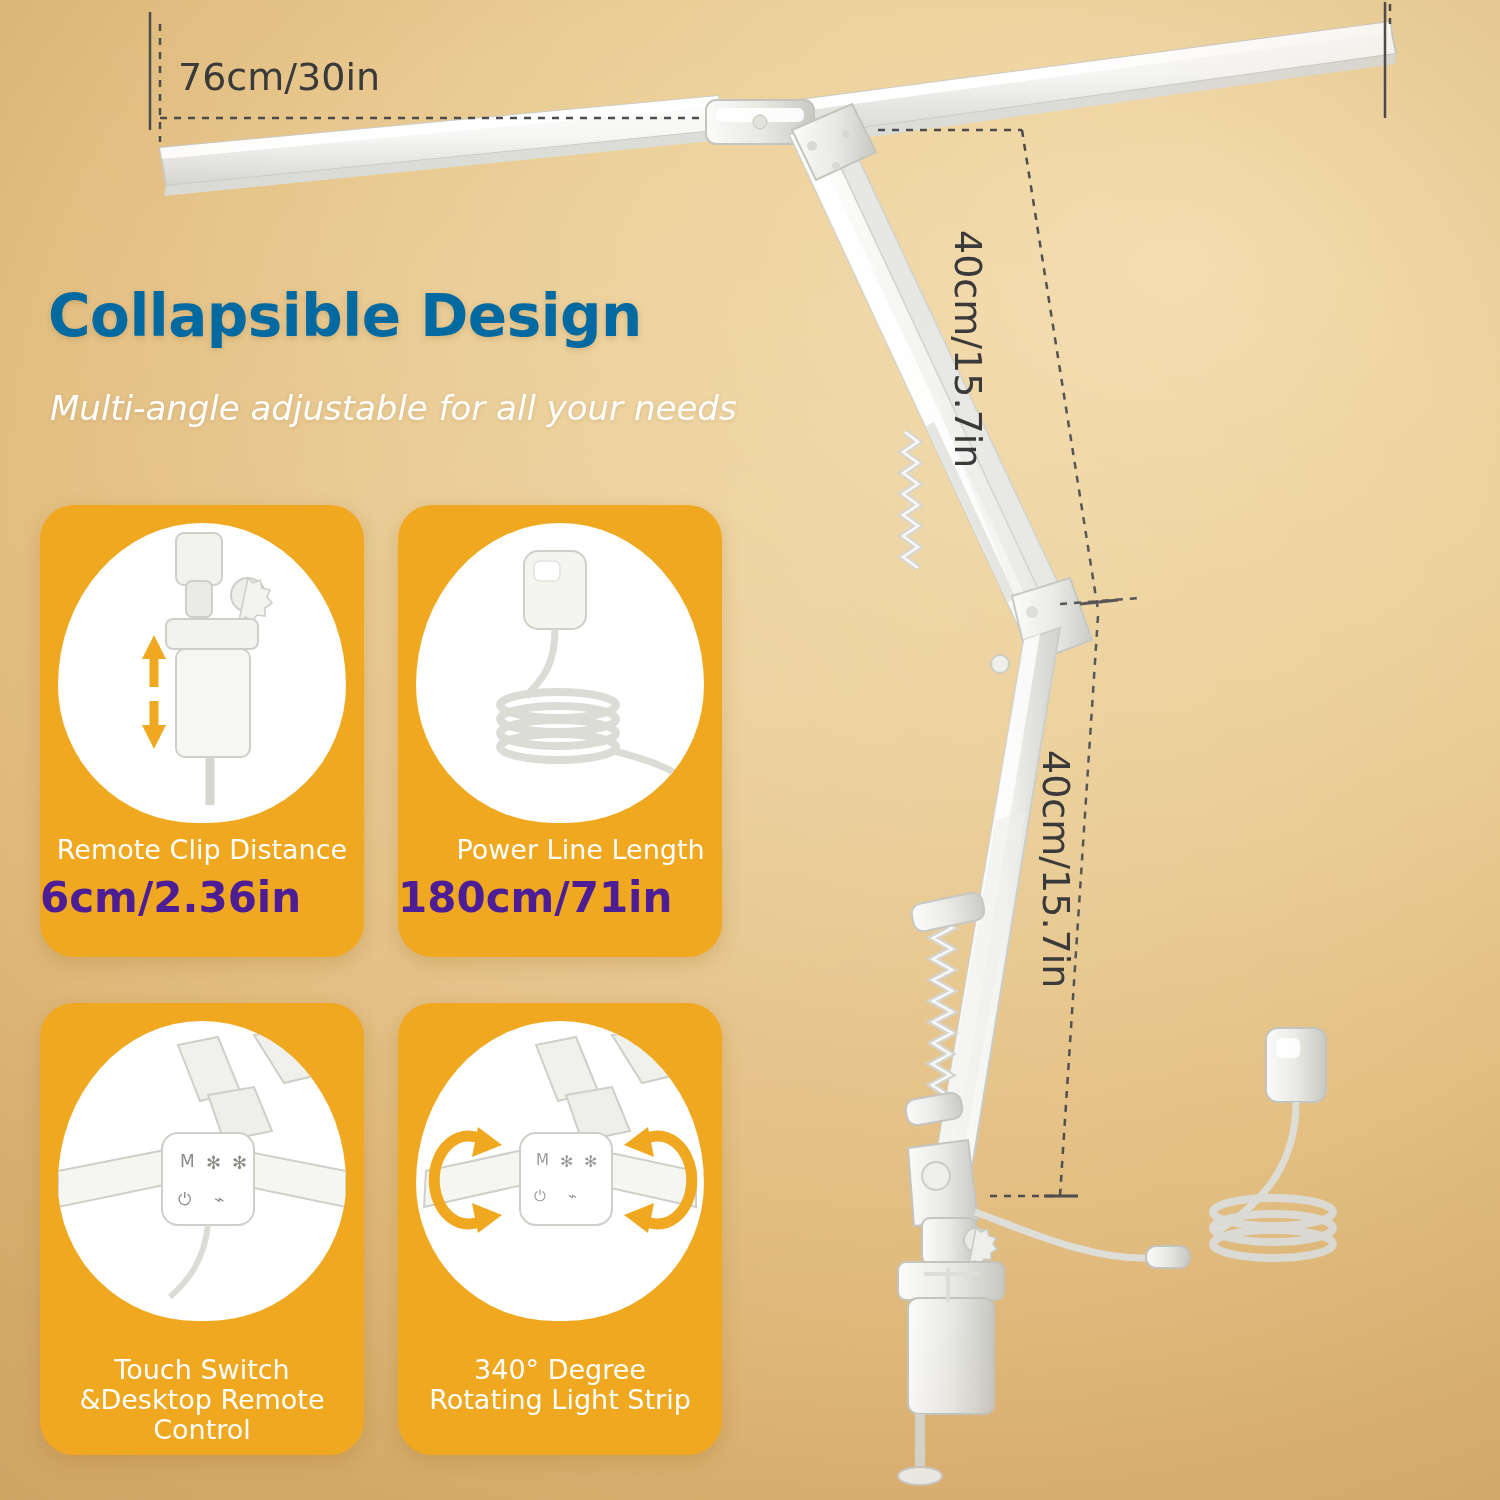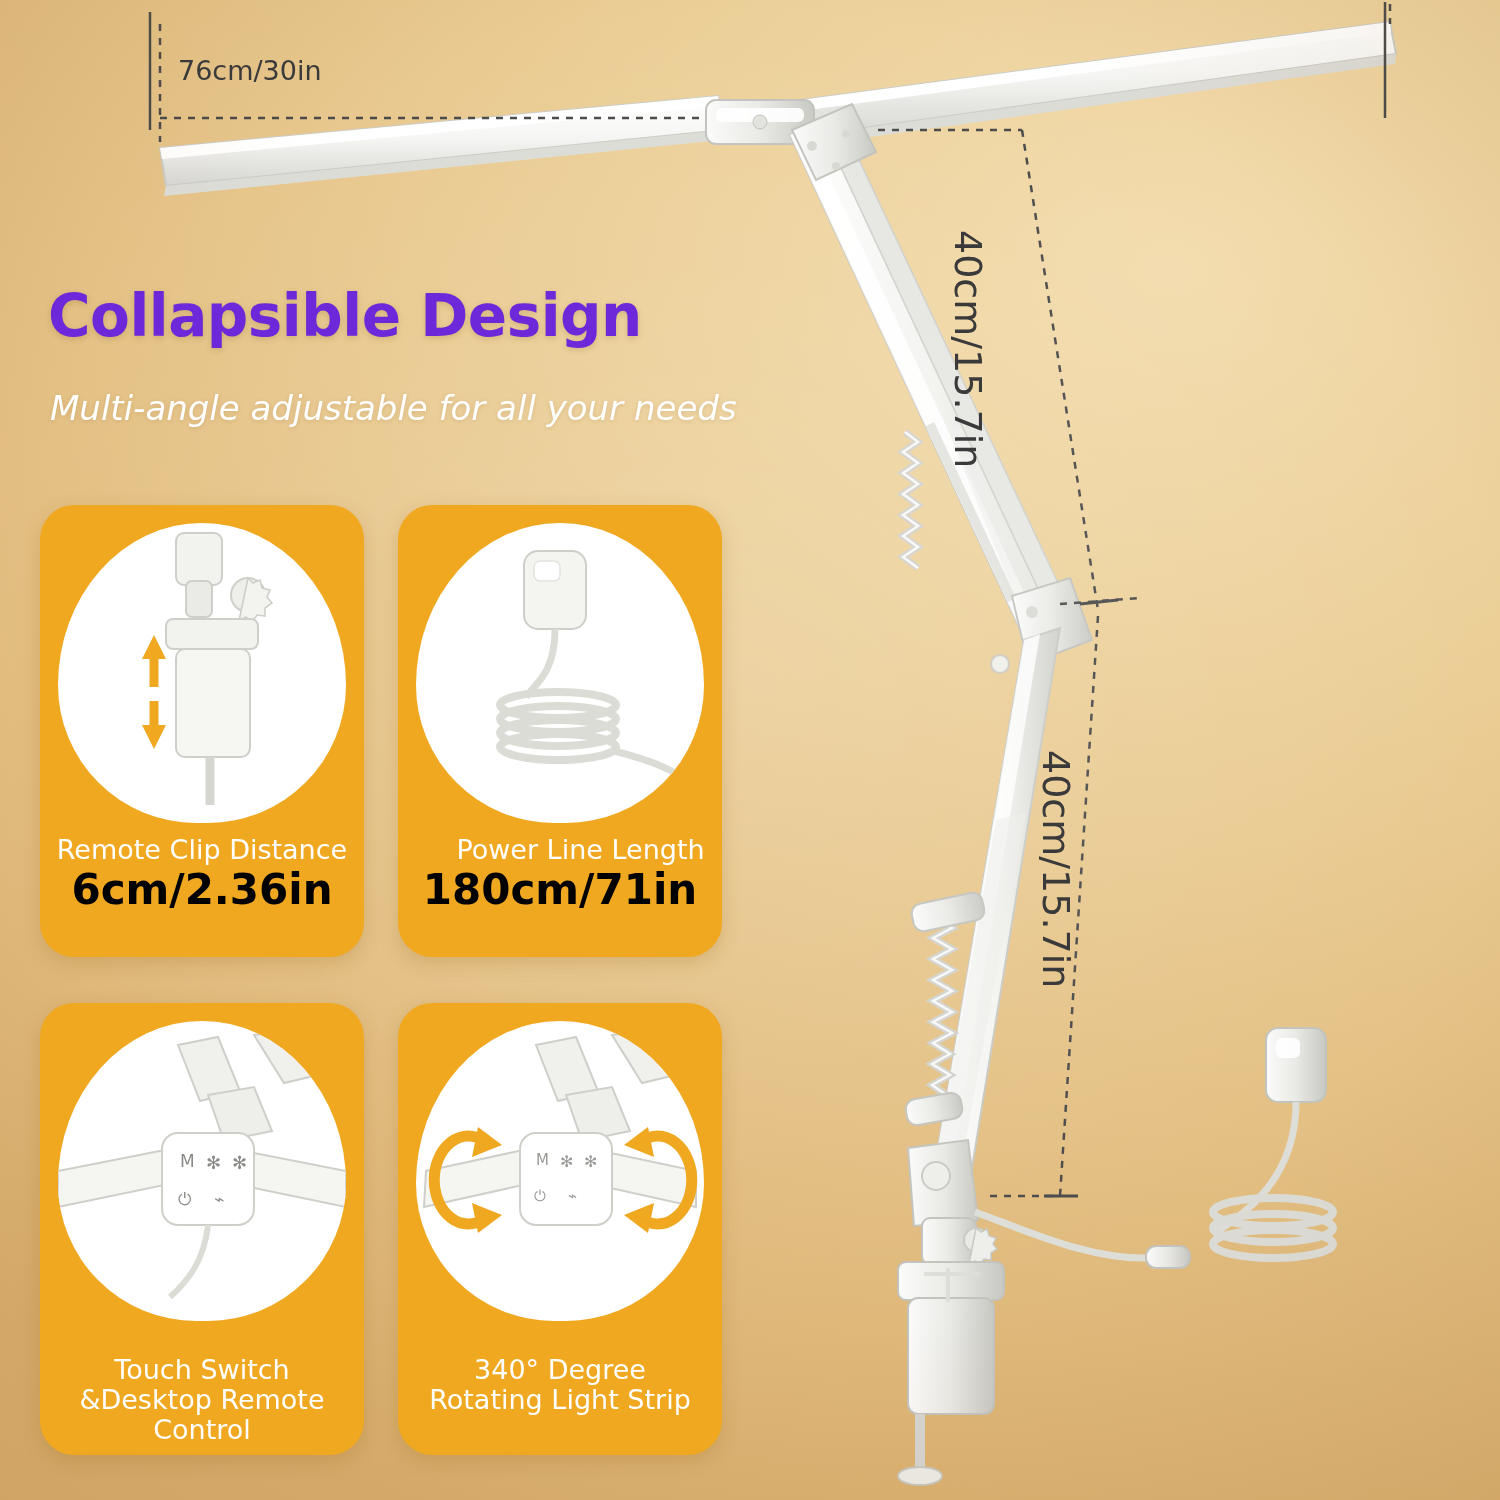--- a/index.html
+++ b/index.html
@@ -16,21 +16,21 @@
   }
   .vignette{
     position:absolute;inset:0;
     background:radial-gradient(ellipse 90% 80% at 50% 45%, rgba(255,255,255,0.14) 0%, rgba(255,255,255,0) 55%, rgba(150,105,45,0.18) 100%);
     pointer-events:none;
   }
 
   
   .headline{
     position:absolute;left:48px;top:282px;
-    font-size:58px;font-weight:bold;color:#6d28d9;
+    font-size:58px;font-weight:bold;color:#0369a1;
     letter-spacing:-0.5px;
     text-shadow:0 2px 6px rgba(120,80,20,0.22);
     white-space:nowrap;
   }
   .subhead{
     position:absolute;left:50px;top:388px;
     font-size:34px;color:#ffffff;font-weight:normal;
     text-shadow:0 1px 4px rgba(120,80,20,0.18);
     white-space:nowrap;
     font-style:italic;
@@ -55,36 +55,36 @@
   }
   .card .cap{
     position:absolute;left:0;right:0;
     text-align:center;color:#ffffff;
     font-size:27px;line-height:1.12;
     white-space:pre-line;
   }
   .card .cap.one{top:330px;}
   .card .cap.two{top:330px;margin-left:41px;}
   .card .big{
-    position:absolute;left:0;right:0;top:360px;
-    text-align:center;color:#000000;
+    position:absolute;left:0;right:0;top:368px;
+    color:#4c1d95;
     font-size:42px;font-weight:bold;
   }
   .card.bottom .cap{top:352px;font-size:27px;}
 
   #card-clip{left:40px;top:505px;}
   #card-power{left:398px;top:505px;}
   #card-touch{left:40px;top:1003px;}
   #card-rotate{left:398px;top:1003px;}
 
   
   .dim{
     position:absolute;color:#3a3a3a;font-size:34px;white-space:nowrap;
   }
-  #dim-width{left:178px;top:55px;font-size:27px;}
+  #dim-width{left:178px;top:55px;font-size:38px;}
   #dim-arm1{left:990px;top:230px;transform:rotate(90deg);transform-origin:left top;font-size:38px;}
   #dim-arm2{left:1078px;top:750px;transform:rotate(90deg);transform-origin:left top;font-size:38px;}
 
   
   svg.overlay{position:absolute;left:0;top:0;width:1500px;height:1500px;pointer-events:none;}
   svg.incard{position:absolute;left:0;top:0;width:100%;height:100%;}
 </style>
 </head>
 <body>
 

